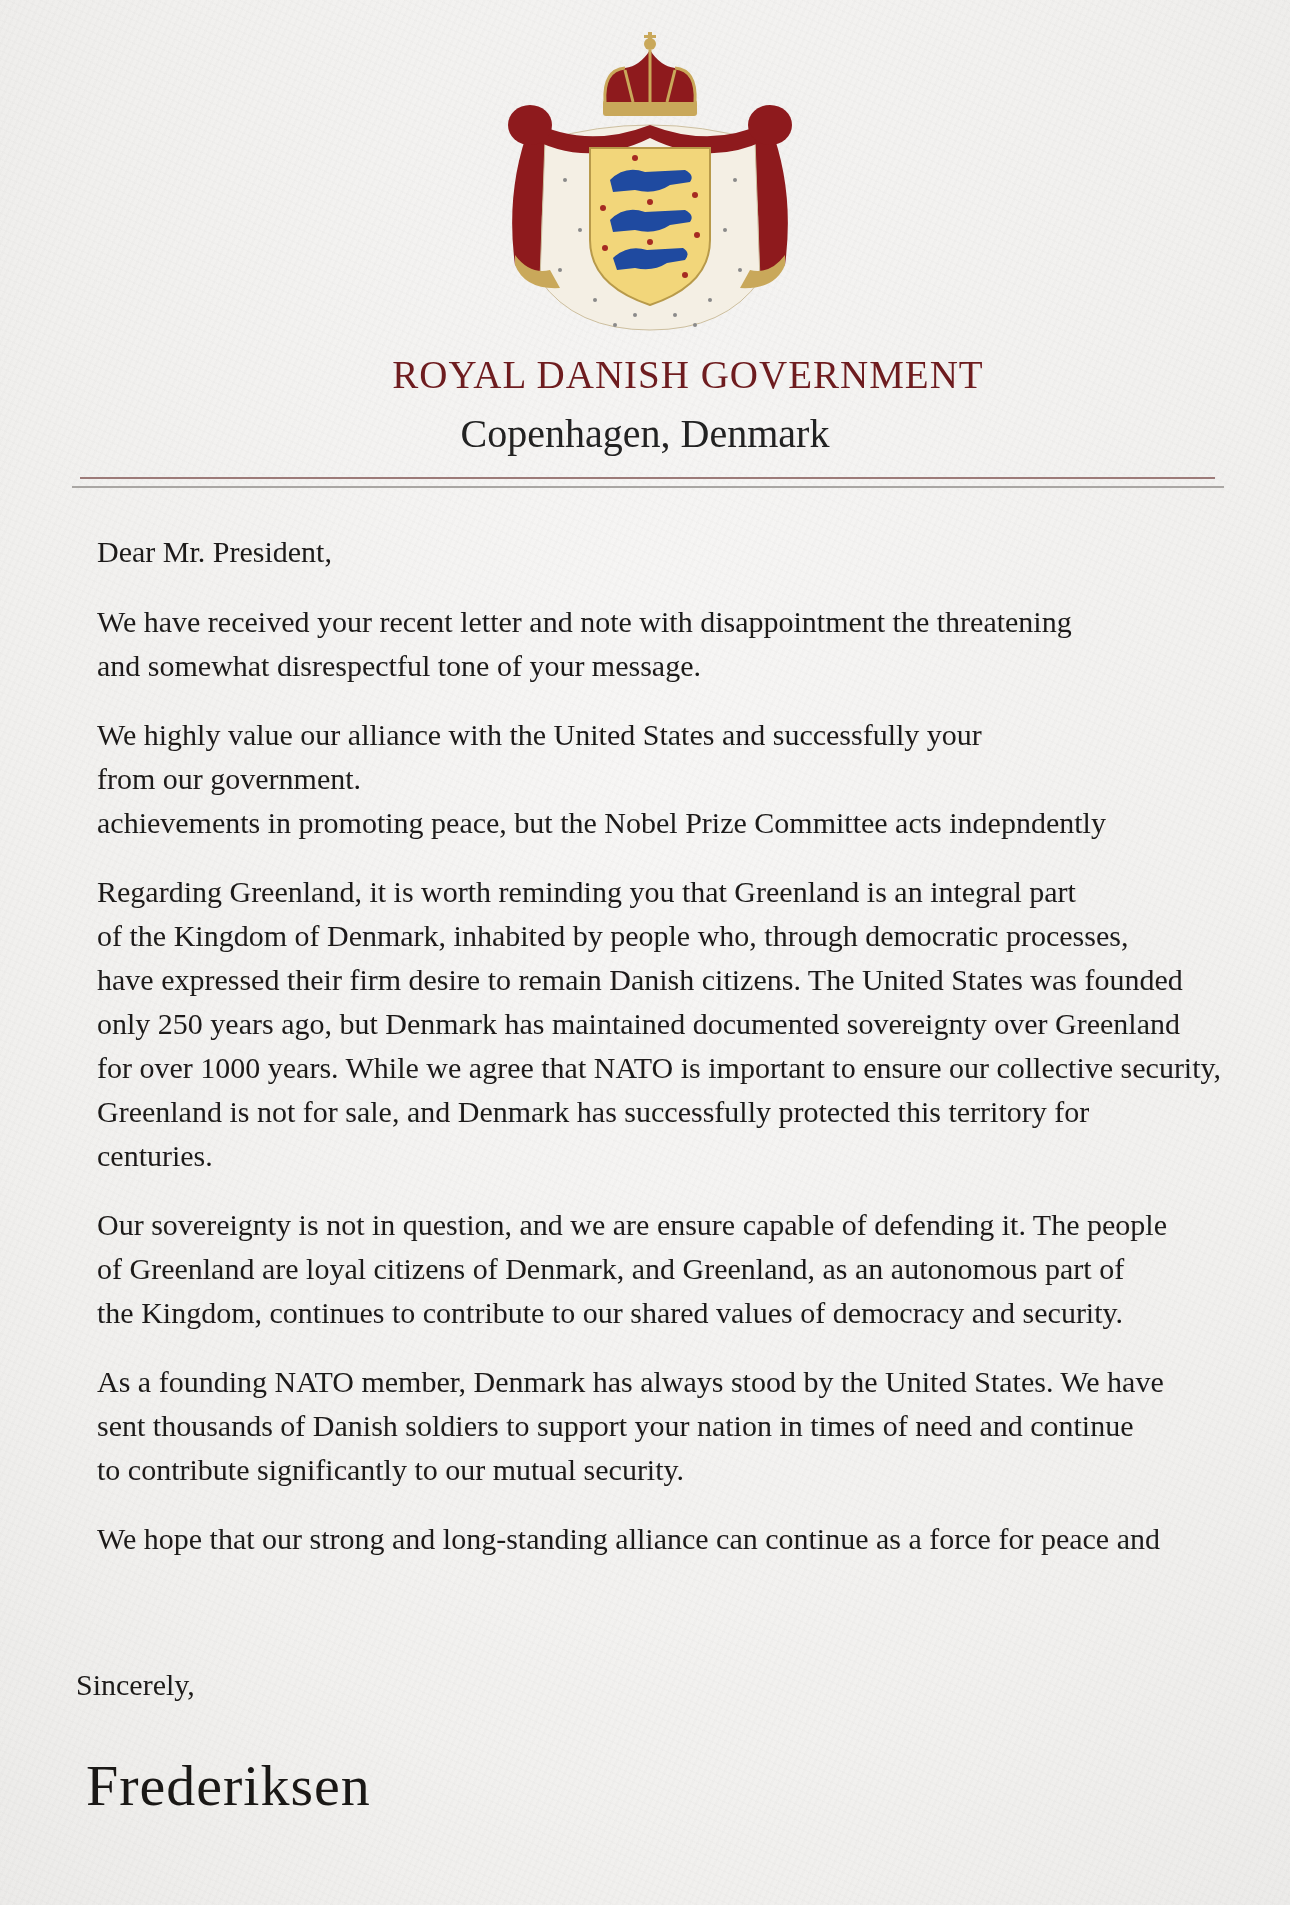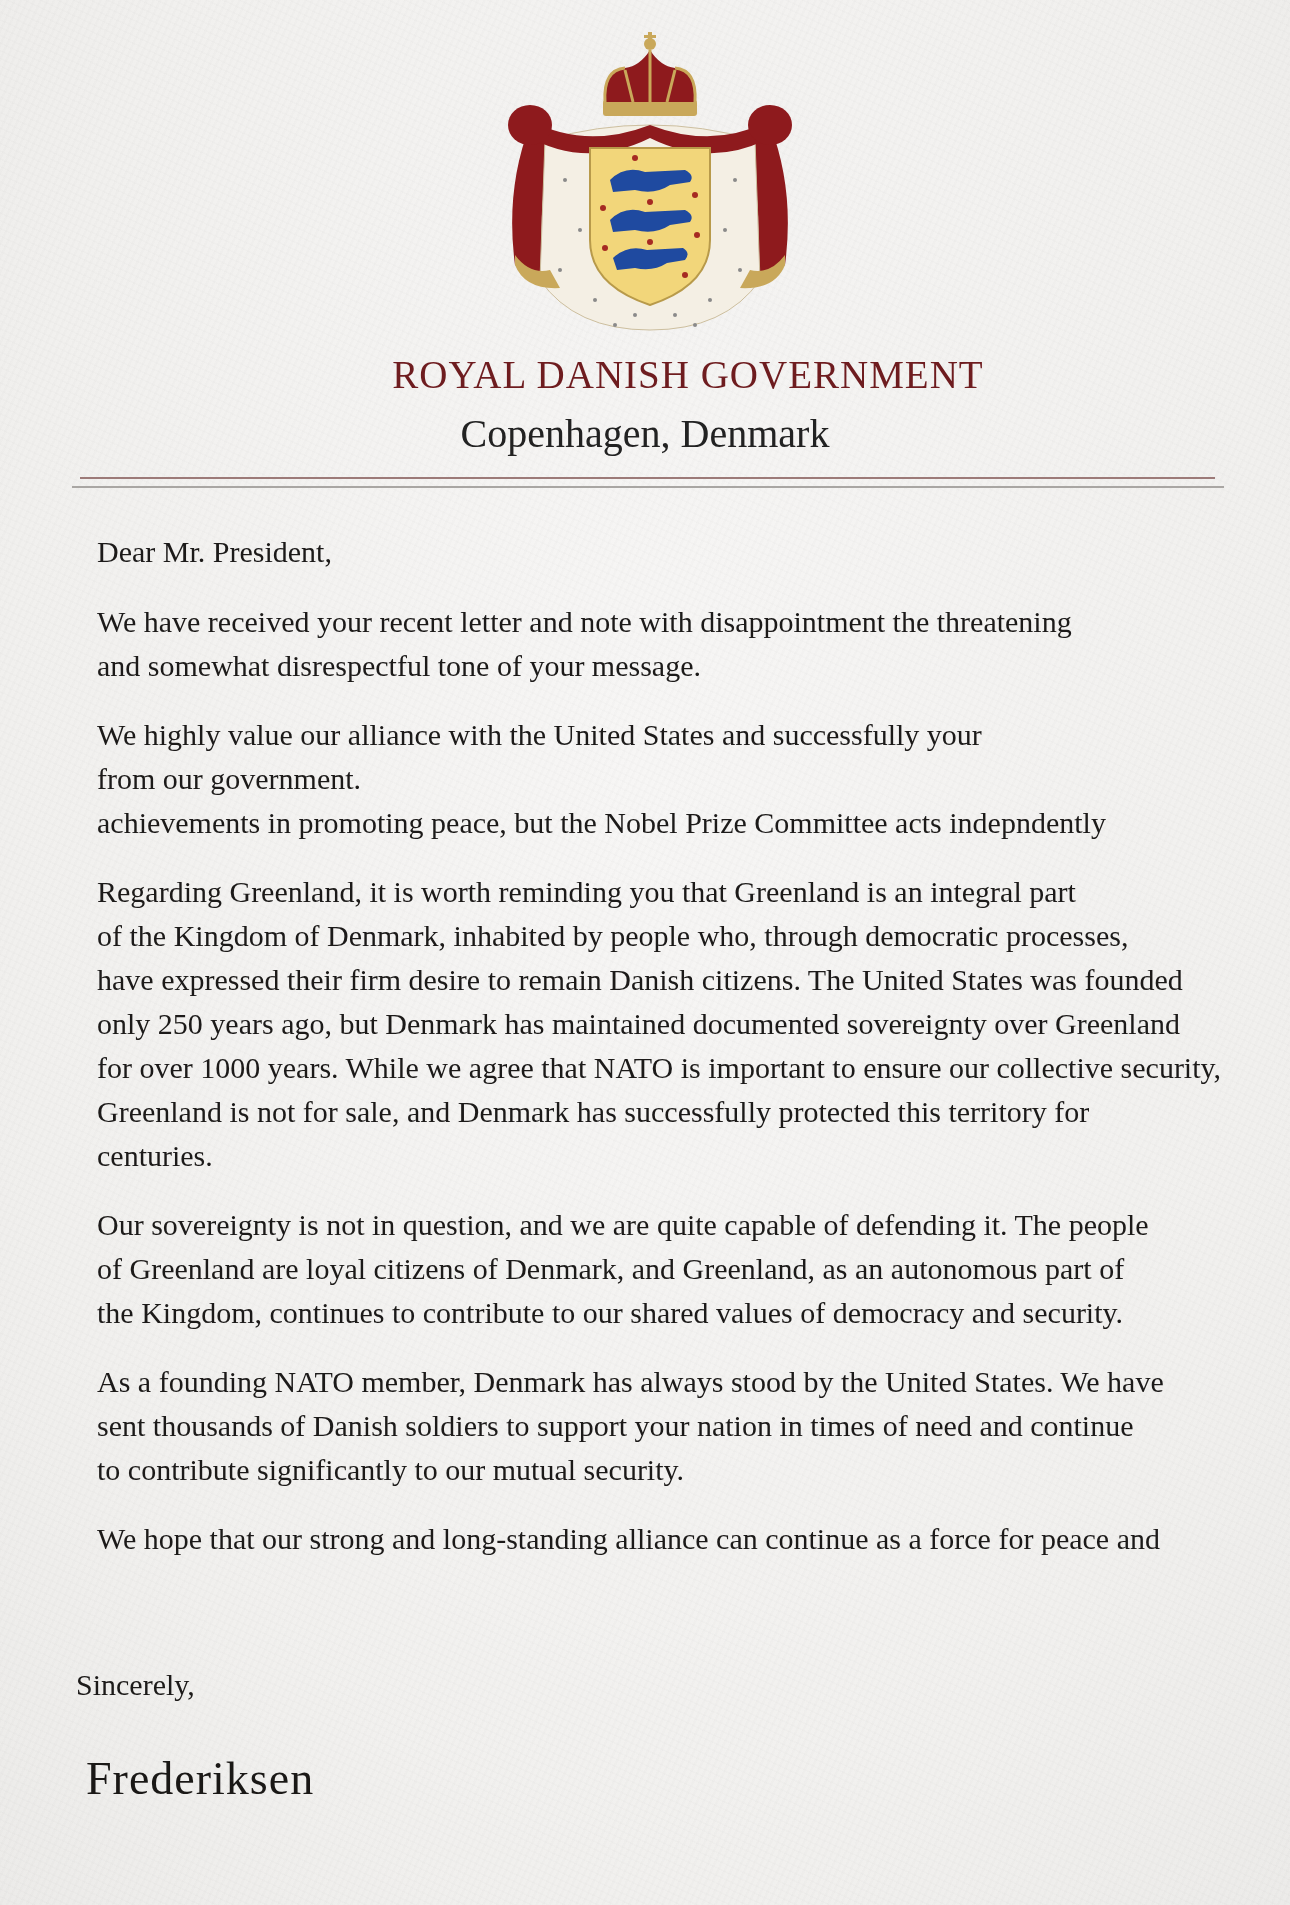--- a/index.html
+++ b/index.html
@@ -23,21 +23,21 @@
     position: absolute; left: 0; width: 1290px; top: 410px; text-align: center;
     font-size: 40px; color: #222;
   }
   .rule1 { position: absolute; left: 80px; width: 1135px; top: 477px; height: 2px; background: #9c7a78; }
   .rule2 { position: absolute; left: 72px; width: 1152px; top: 486px; height: 2px; background: #a9a6a3; }
   .letter { position: absolute; left: 76px; top: 530px; width: 1190px; font-size: 30px; line-height: 44px; }
   .line { white-space: nowrap; display: block; margin-left: 21px; }
   .salutation { margin-bottom: 26px; }
   .para { margin-bottom: 25px; }
   .closing { position: absolute; left: 76px; top: 1668px; font-size: 30px; }
-  .signature { position: absolute; left: 86px; top: 1752px; font-size: 46px; letter-spacing: 1px; color: #1a1816; }
+  .signature { position: absolute; left: 86px; top: 1752px; font-size: 58px; letter-spacing: 1px; color: #1a1816; }
 </style>
 </head>
 <body>
 
 <svg class="crest" viewBox="0 0 330 310">
 
   <path d="M45 95 Q20 160 30 235 L60 250 Q50 170 70 110 Z" fill="#8e1a1d"></path>
   <path d="M285 95 Q310 160 300 235 L270 250 Q280 170 260 110 Z" fill="#8e1a1d"></path>
   <path d="M60 110 Q165 80 270 110 L275 250 Q240 300 165 300 Q90 300 55 250 Z" fill="#f4efe4" stroke="#cdbf9f" stroke-width="1"></path>
 
@@ -114,21 +114,21 @@
     <span class="line">Regarding Greenland, it is worth reminding you that Greenland is an integral part</span>
     <span class="line">of the Kingdom of Denmark, inhabited by people who, through democratic processes,</span>
     <span class="line">have expressed their firm desire to remain Danish citizens. The United States was founded</span>
     <span class="line">only 250 years ago, but Denmark has maintained documented sovereignty over Greenland</span>
     <span class="line">for over 1000 years. While we agree that NATO is important to ensure our collective security,</span>
     <span class="line">Greenland is not for sale, and Denmark has successfully protected this territory for</span>
     <span class="line">centuries.</span>
   </div>
 
   <div class="para">
-    <span class="line">Our sovereignty is not in question, and we are quite capable of defending it. The people</span>
+    <span class="line">Our sovereignty is not in question, and we are ensure capable of defending it. The people</span>
     <span class="line">of Greenland are loyal citizens of Denmark, and Greenland, as an autonomous part of</span>
     <span class="line">the Kingdom, continues to contribute to our shared values of democracy and security.</span>
   </div>
 
   <div class="para">
     <span class="line">As a founding NATO member, Denmark has always stood by the United States. We have</span>
     <span class="line">sent thousands of Danish soldiers to support your nation in times of need and continue</span>
     <span class="line">to contribute significantly to our mutual security.</span>
   </div>
 

